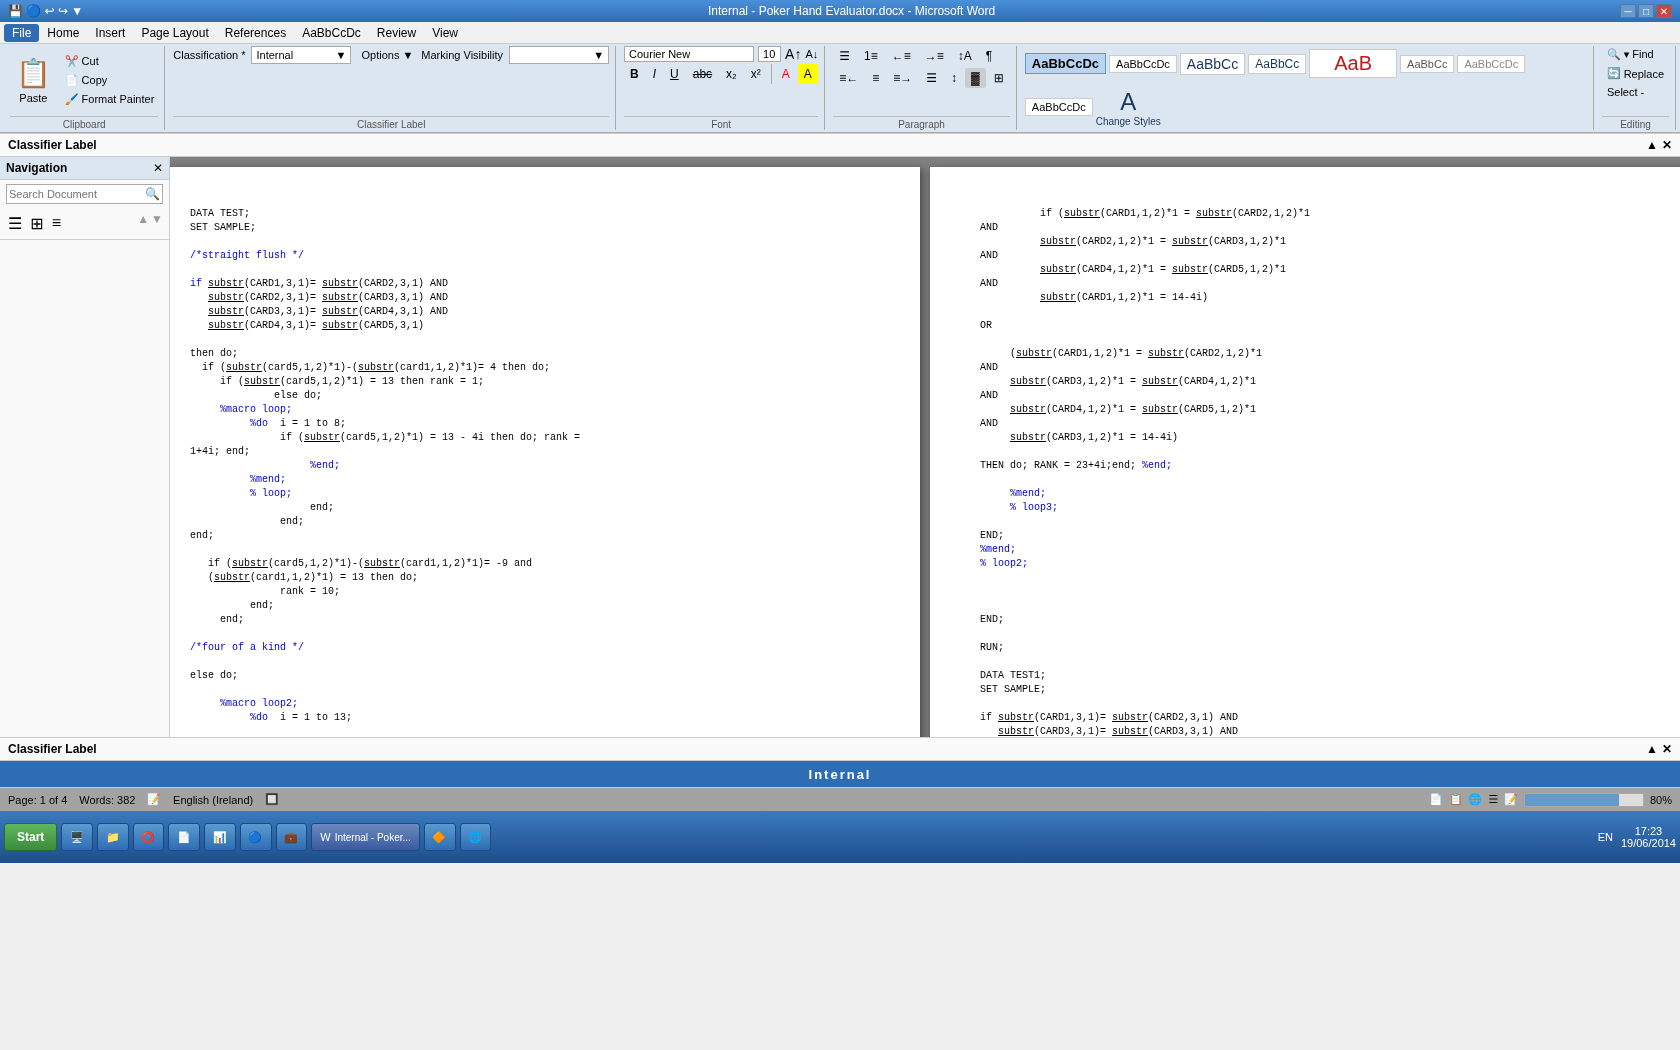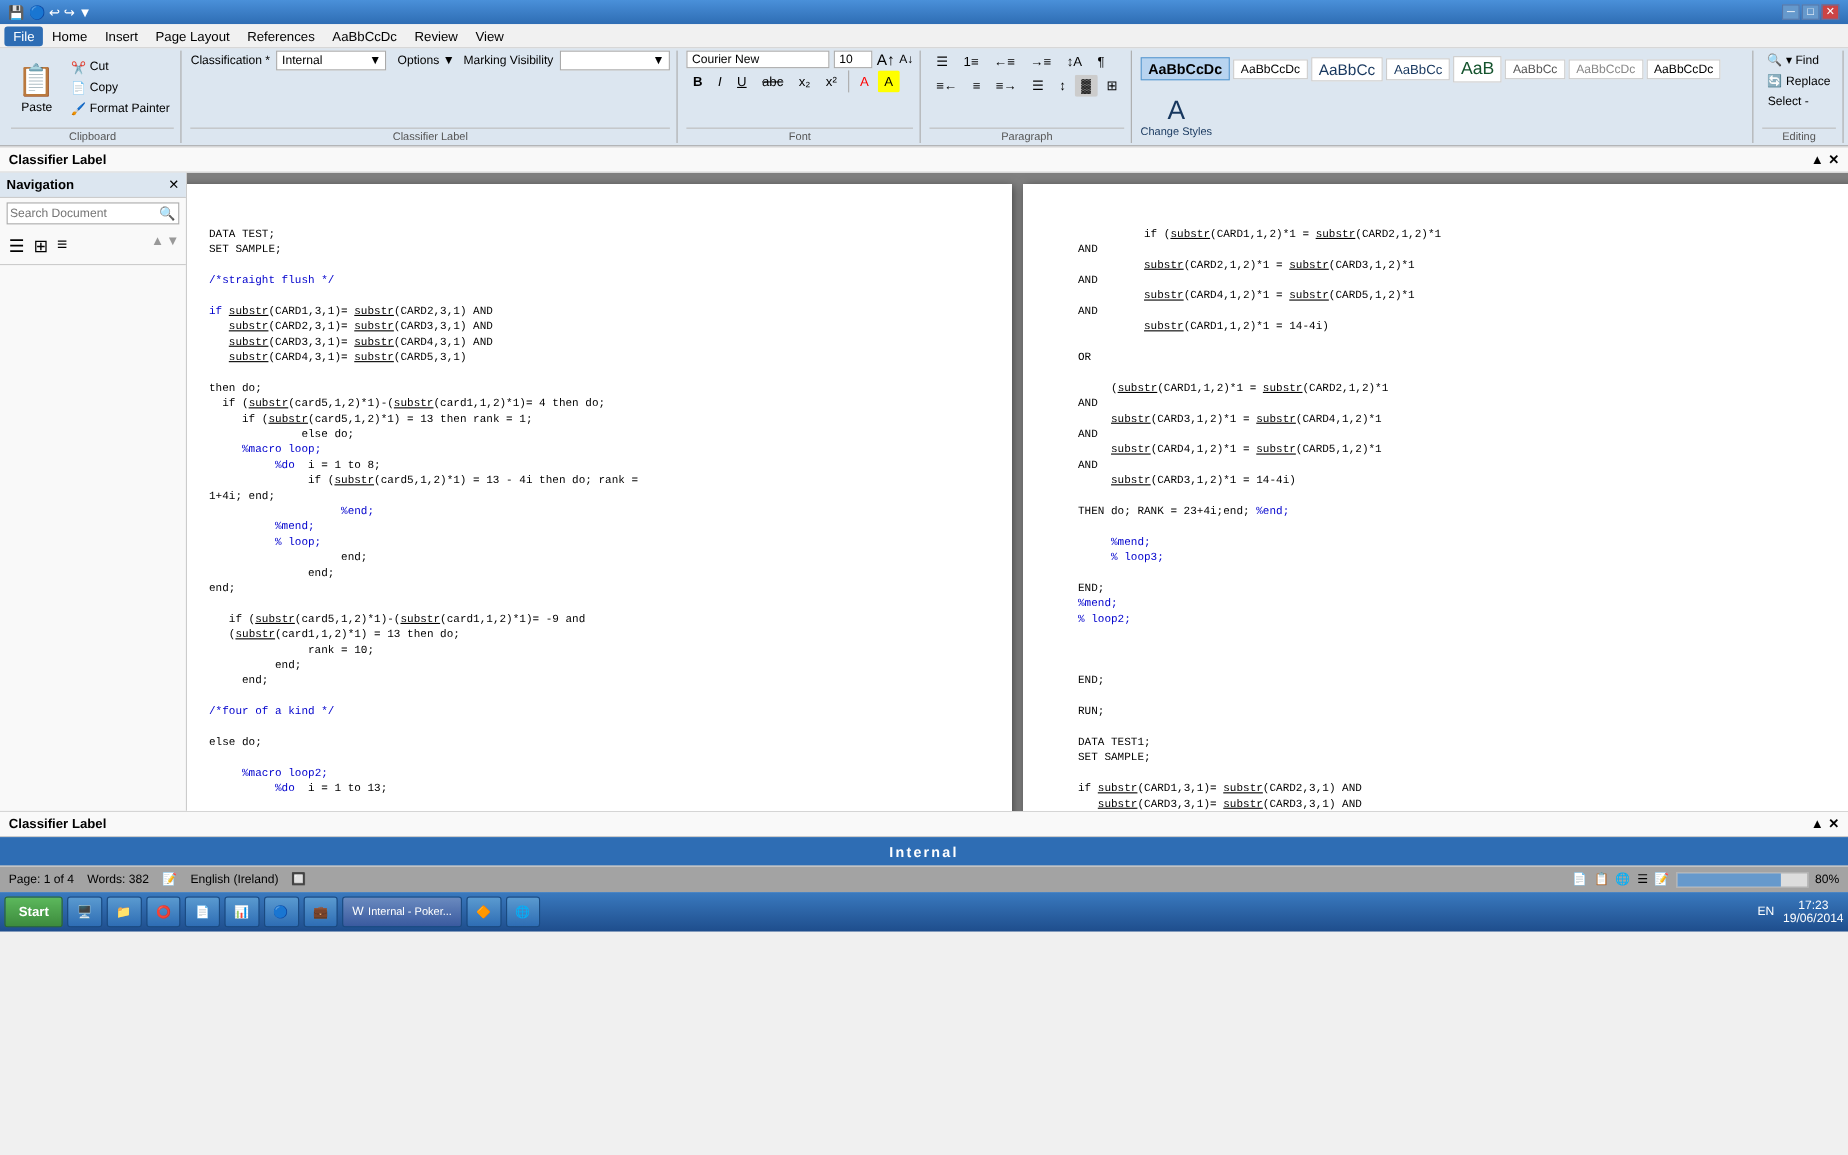--- a/index.html
+++ b/index.html
@@ -106,21 +106,21 @@
       background: white;
       padding: 1px 4px;
       font-size: 11px;
       width: 130px;
     }
     .font-size {
       border: 1px solid #aaa;
       background: white;
       padding: 1px 4px;
       font-size: 11px;
-      width: 35px;
+      width: 23px;
     }
     .fmt-btn {
       border: 1px solid transparent;
       background: transparent;
       padding: 2px 5px;
       cursor: pointer;
       font-size: 12px;
       border-radius: 2px;
     }
     .fmt-btn.bold { font-weight: bold; }
@@ -216,21 +216,21 @@
       display: flex;
       align-items: center;
       padding: 0 8px;
       gap: 12px;
       font-size: 11px;
     }
 
     
     .taskbar {
       background: linear-gradient(to bottom, #3a7abf, #1e4d8c);
-      height: 36px;
+      height: 52px;
       display: flex;
       align-items: center;
       padding: 0 4px;
       gap: 4px;
     }
     .taskbar-btn {
       background: linear-gradient(to bottom, #5a9ad0, #2e6db4);
       border: 1px solid #1a4a80;
       color: white;
       padding: 2px 8px;
@@ -279,20 +279,21 @@
 
     .aa-normal { font-size: 13px; font-weight: bold; color: #000; background: #b8d4f0; border: 1px solid #5a9ad0; padding: 2px 6px; }
   </style>
 </head>
 <body>
 
 <div class="title-bar">
   <div style="display:flex;align-items:center;gap:4px;">
     <span>💾 🔵 ↩ ↪ ▼</span>
   </div>
+  <div class="title-bar-title">Internal - Poker Hand Evaluator.docx - Microsoft Word</div>
   <div class="title-bar-controls">
     <div class="title-bar-btn">─</div>
     <div class="title-bar-btn">□</div>
     <div class="title-bar-btn" style="background:#cc4444;">✕</div>
   </div>
 </div>
 
 <div class="menu-bar">
   <div class="menu-item active">File</div>
   <div class="menu-item">Home</div>
@@ -399,21 +400,21 @@
       </div>
       <div class="ribbon-group-label">Paragraph</div>
     </div>
 
     <div class="ribbon-group" style="min-width:380px;flex:1;">
       <div class="ribbon-group-content" style="flex-wrap:wrap;gap:3px;">
         <div class="aa-normal">AaBbCcDc</div>
         <div style="border:1px solid #ccc;padding:2px 6px;cursor:pointer;font-size:11px;background:white;">AaBbCcDc</div>
         <div style="border:1px solid #ccc;padding:2px 6px;cursor:pointer;font-size:14px;color:#17375e;background:white;">AaBbCc</div>
         <div style="border:1px solid #ccc;padding:2px 6px;cursor:pointer;font-size:12px;color:#17375e;background:white;">AaBbCc</div>
-        <div style="border:1px solid #ccc;padding:2px 6px;cursor:pointer;font-size:16px;color:#14532d;background:white;">AaB</div>
+        <div style="border:1px solid #ccc;padding:2px 24px;cursor:pointer;font-size:20px;color:#b91c1c;background:white;">AaB</div>
         <div style="border:1px solid #ccc;padding:2px 6px;cursor:pointer;font-size:11px;color:#555;background:white;">AaBbCc</div>
         <div style="border:1px solid #ccc;padding:2px 6px;cursor:pointer;font-size:11px;color:#888;background:white;">AaBbCcDc</div>
         <div style="border:1px solid #ccc;padding:2px 6px;cursor:pointer;font-size:11px;background:white;">AaBbCcDc</div>
         <div style="display:flex;flex-direction:column;align-items:center;cursor:pointer;font-size:10px;color:#17375e;">
           <span style="font-size:24px;color:#17375e;">A</span>
           <span>Change Styles</span>
         </div>
       </div>
     </div>
 

